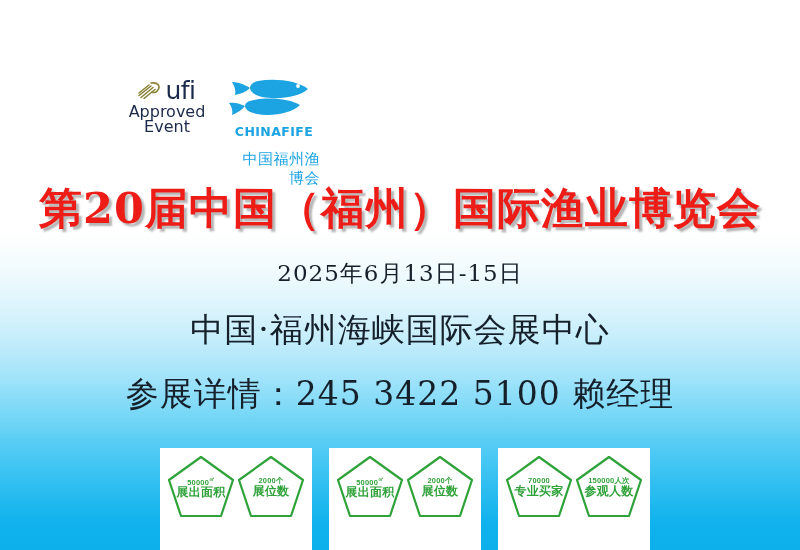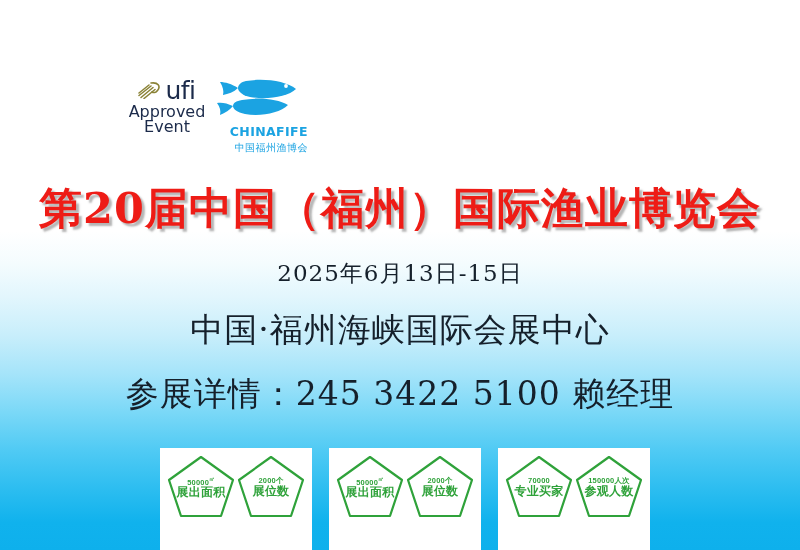--- a/index.html
+++ b/index.html
@@ -21,43 +21,43 @@
        #7ad8f7 75%,
        #4fcaf4 82%,
        #2cbdf0 89%,
        #10b2ed 95%,
        #0eb0ec 100%);
   }
 
   
   #logos {
     position:absolute; left:128px; top:78px;
-    display:flex; align-items:flex-start; gap:10px;
+    display:flex; align-items:flex-start; gap:22px;
   }
   .ufi-logo { width:78px; text-align:center; }
   .ufi-top { display:flex; align-items:center; justify-content:center; gap:1px; height:26px; }
   .ufi-word {
     font-family:"DejaVu Sans", sans-serif;
     font-size:25px; font-weight:400; color:#1b2a4a;
     letter-spacing:-0.5px; line-height:26px;
   }
   .ufi-sub {
     font-family:"DejaVu Sans", sans-serif;
     font-size:16px; color:#1b2a4a; line-height:15px;
   }
 
   .fife-logo { width:92px; position:relative; }
   .fife-en {
     font-family:"DejaVu Sans", sans-serif;
     font-size:12.5px; font-weight:700; color:#1ba3e2;
-    letter-spacing:0.4px; text-align:right;
+    letter-spacing:0.4px; text-align:center;
   }
   .fife-cn {
-    font-size:10px; color:#1ba3e2; letter-spacing:0.5px;
-    text-align:right; margin-top:2px;
+    font-size:15px; color:#1ba3e2; letter-spacing:0.5px;
+    text-align:right; margin-top:11px;
   }
 
   
   #title {
     position:absolute; left:0; right:0; top:180px;
     text-align:center;
     font-family:"DejaVu Serif", serif;
     font-size:43px; font-weight:700; color:#ee1c16;
     letter-spacing:1px;
     text-shadow:3px 3px 2px rgba(120,120,120,0.55);

